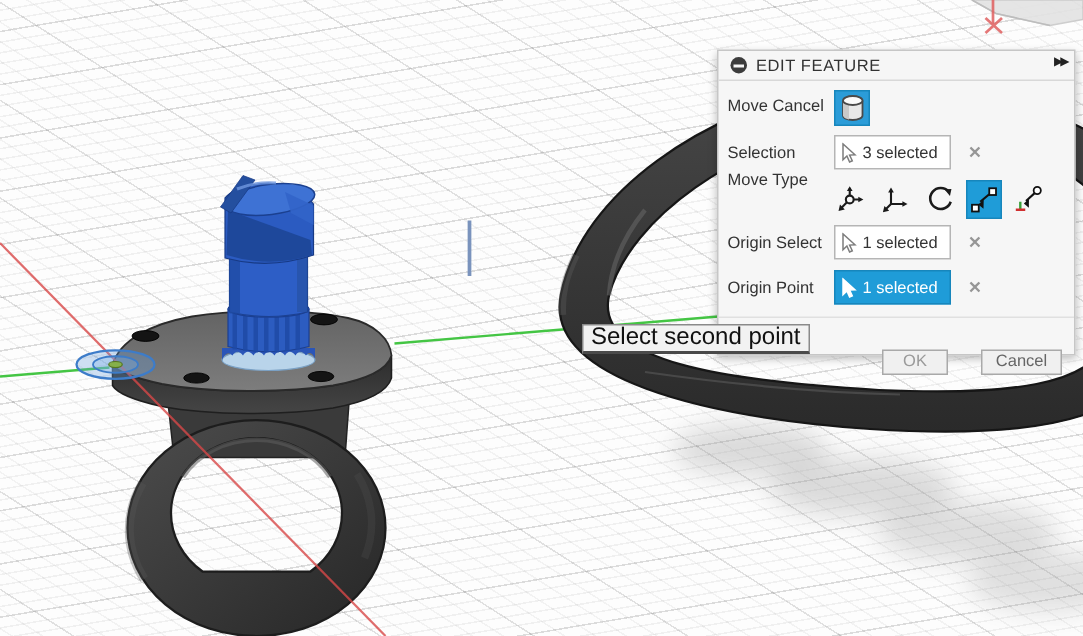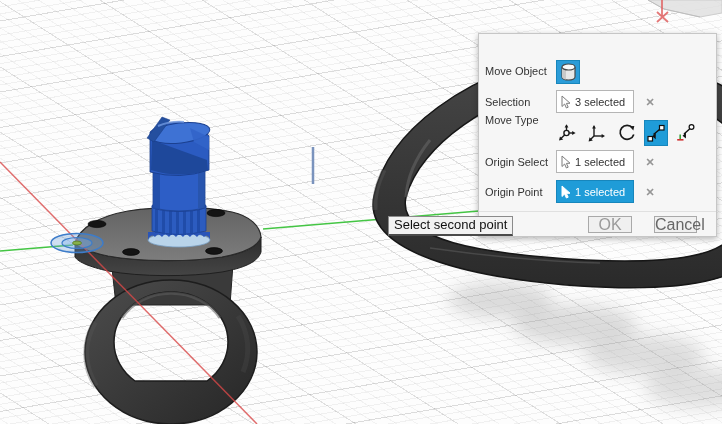--- a/index.html
+++ b/index.html
@@ -52,31 +52,31 @@
   .mo-btn{
     position:absolute;left:77px;top:26px;width:24px;height:24px;box-sizing:border-box;
     background:#2b9cd8;border:1px solid #1786bc;display:flex;align-items:center;justify-content:center;cursor:pointer;
   }
   .mt-icon{
     position:absolute;top:86px;width:24px;height:26px;display:flex;align-items:center;justify-content:center;cursor:pointer;
   }
   .mt-icon.sel{background:#1f9cd8;border:1px solid #1786bc;box-sizing:border-box;}
   .dlg-sep{position:absolute;left:0;right:0;top:177px;height:1px;background:#e0e0e0;}
   .btn{
-    position:absolute;top:182px;height:17px;box-sizing:border-box;background:#f0f0f0;
-    border:1px solid #a9a9a9;font-size:16px;text-align:center;line-height:15px;cursor:pointer;
+    position:absolute;top:199px;height:17px;box-sizing:border-box;background:#f0f0f0;
+    border:1px solid #a9a9a9;font-size:11px;text-align:center;line-height:15px;cursor:pointer;
   }
   .btn.ok{left:109px;width:44px;color:#9a9a9a;}
-  .btn.cancel{left:175px;width:43px;color:#666;text-align:right;}
+  .btn.cancel{left:175px;width:54px;color:#666;}
 
   
   .tooltip{
     position:absolute;left:388px;top:216px;height:17px;line-height:15px;
     background:#f2f2f2;border:1px solid #8a8a8a;border-bottom:2px solid #4a4a4a;
-    padding:0 5px;font-size:13px;color:#111;white-space:nowrap;
+    padding:0 5px;font-size:16px;color:#111;white-space:nowrap;
   }
 </style>
 </head>
 <body>
 
 <div id="screen">
 
   <div class="grid a"></div>
   <div class="grid b"></div>
 
@@ -195,22 +195,27 @@
     <g>
       <ellipse cx="77" cy="243" rx="26" ry="9.5" fill="rgba(100,155,220,0.30)" stroke="#3d7cc9" stroke-width="1.5"></ellipse>
       <ellipse cx="77" cy="243" rx="15" ry="5.5" fill="rgba(120,175,235,0.35)" stroke="#3d7cc9" stroke-width="1.2"></ellipse>
       <ellipse cx="77" cy="243" rx="4.5" ry="2" fill="#86b04a" stroke="#55771f" stroke-width="0.8"></ellipse>
     </g>
 
     <line x1="313" y1="147" x2="313" y2="184" stroke="#7a93bd" stroke-width="2.5"></line>
   </svg>
 
   <div class="dialog">
-
-    <div class="dlg-label" style="top:30px">Move Object</div>
+    <div class="dlg-header">
+      <span class="hdr-dot"></span>
+      <span class="hdr-title">EDIT FEATURE</span>
+      <span class="hdr-expand">▶▶</span>
+    </div>
+
+    <div class="dlg-label" style="top:30px">Move Cancel</div>
     <div class="mo-btn">
       <svg width="17" height="19" viewBox="0 0 17 19">
         <path d="M2,4 L2,14 A6.5,3 0 0 0 15,14 L15,4" fill="#e8e8e8" stroke="#4a4a4a" stroke-width="1.2"></path>
         <path d="M2,4 L2,14 A6.5,3 0 0 0 6,16.6 L6,5.5 Z" fill="#c9c9c9" stroke="none"></path>
         <ellipse cx="8.5" cy="4" rx="6.5" ry="3" fill="#fafafa" stroke="#4a4a4a" stroke-width="1.2"></ellipse>
       </svg>
     </div>
 
     <div class="dlg-label" style="top:61px">Selection</div>
     <div class="selbox" style="top:56px">

